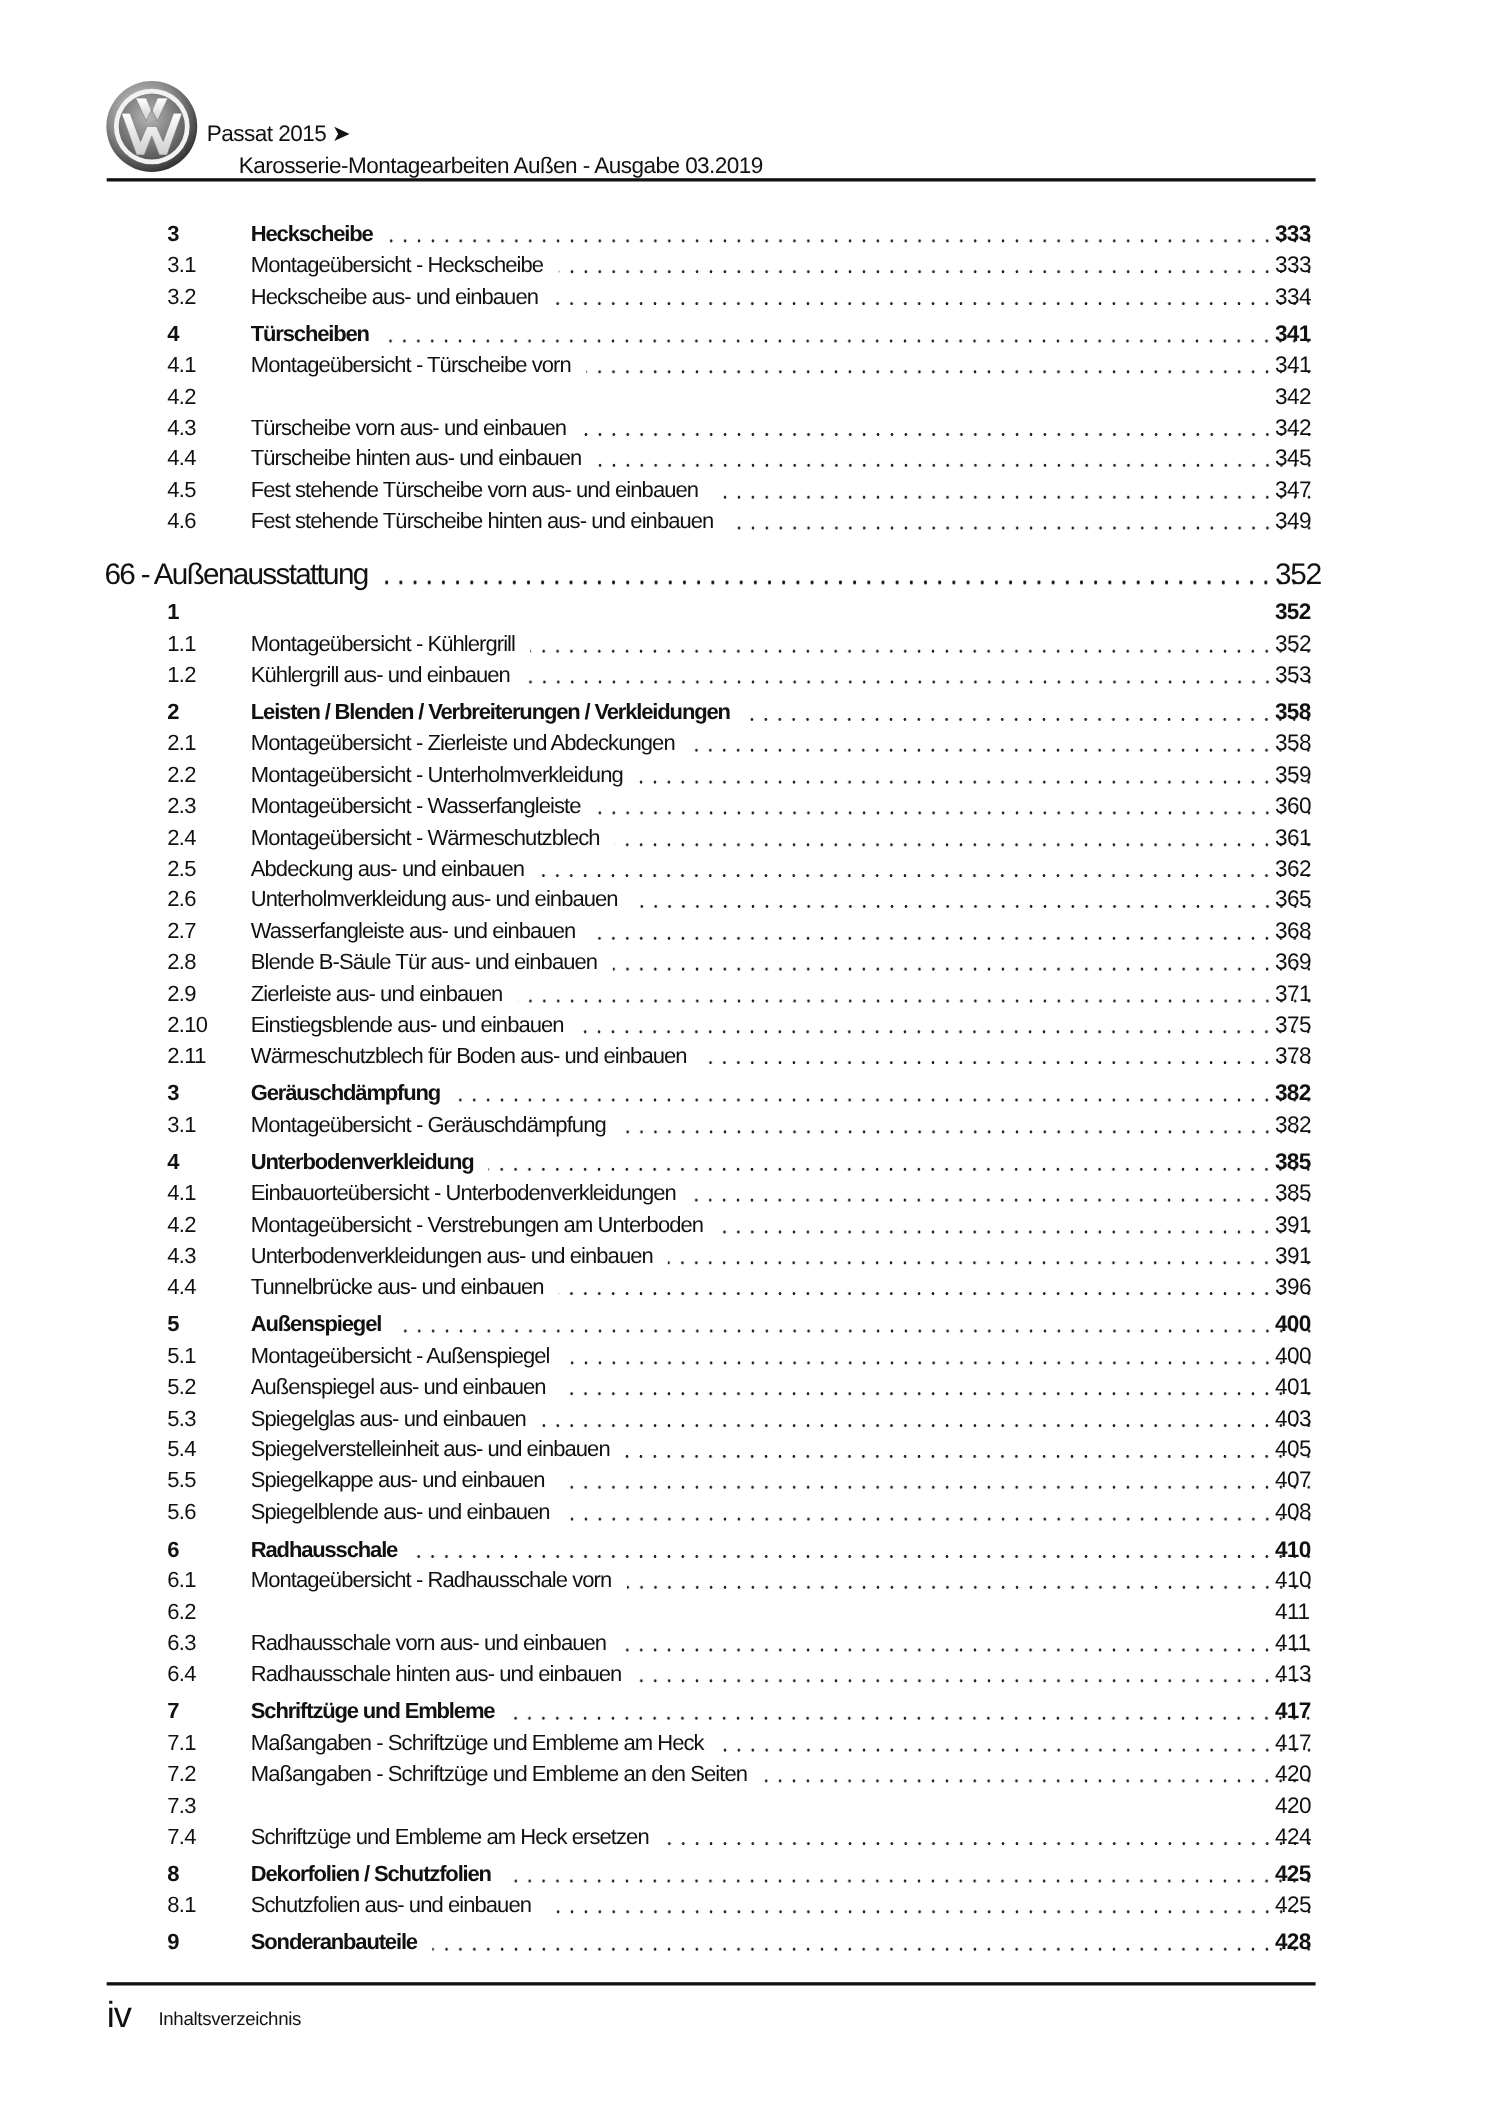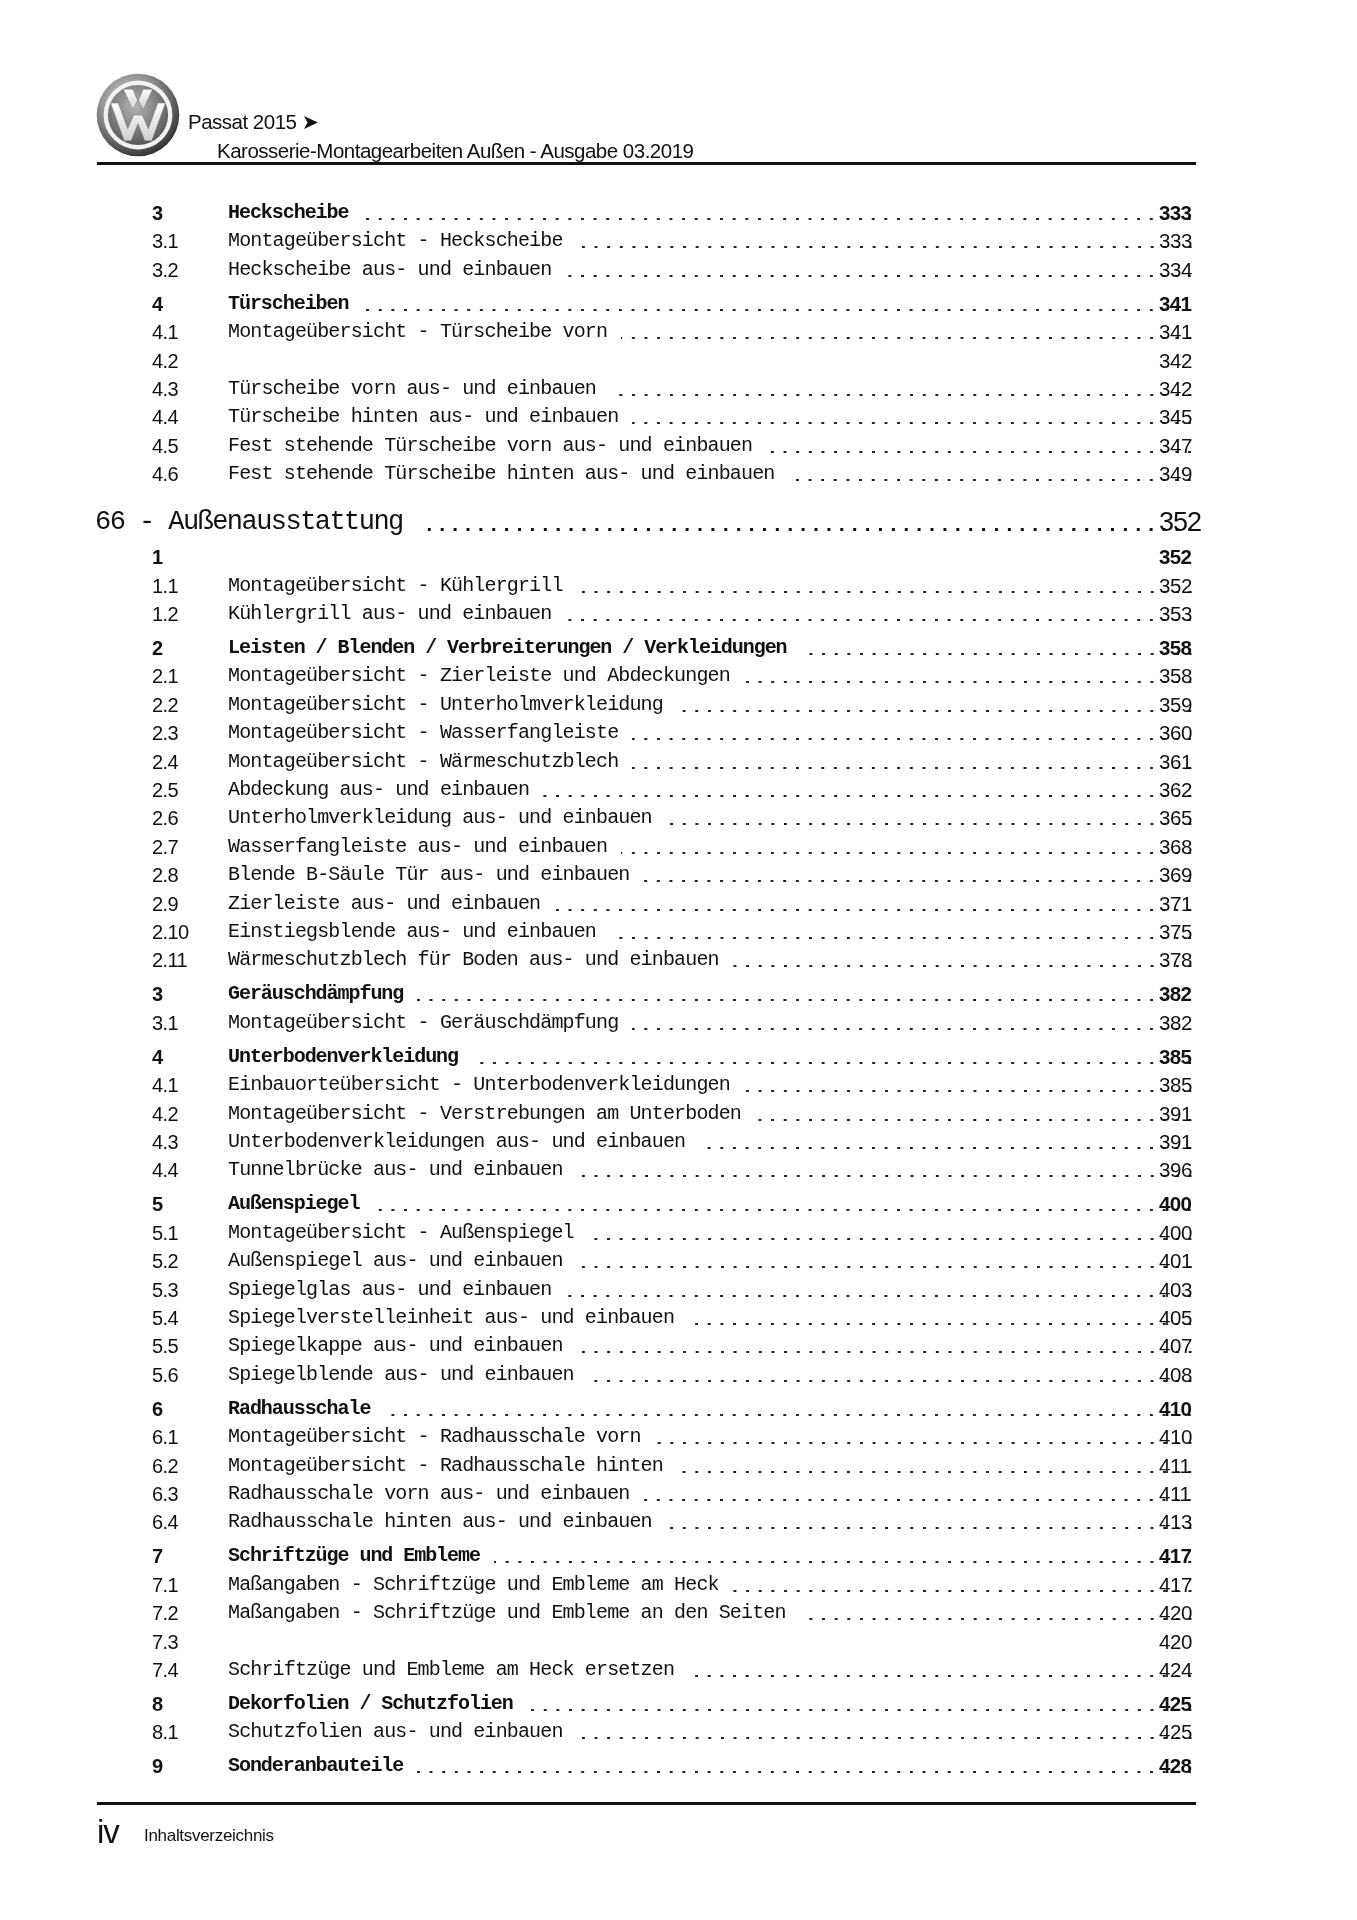--- a/index.html
+++ b/index.html
@@ -9,21 +9,21 @@
   .hdr-line1, .hdr-line2 { position: absolute; left: 188px; font-size: 20.5px; letter-spacing: -0.5px; line-height: 24px; white-space: nowrap; }
   .hdr-line1 { top: 110px; }
   .hdr-line2 { top: 139px; margin-left: 29px; }
   .rule { position: absolute; left: 97px; width: 1099px; height: 3px; background: #111; }
   .rule.top { top: 162px; }
   .rule.bottom { top: 1802px; }
   .toc { position: absolute; left: 0; top: 0; width: 1357px; }
   .row { position: absolute; left: 0; width: 1357px; height: 28px; }
   .row .num { position: absolute; left: 152px; top: 0; line-height: 28px; font-size: 20px; letter-spacing: -0.6px; white-space: nowrap; }
   .row .line { position: absolute; left: 228px; right: 161px; top: 0; height: 28px; display: flex; align-items: center; }
-  .row .title { font-size: 20px; letter-spacing: -0.85px; line-height: 28px; white-space: nowrap; flex: 0 0 auto; padding-right: 14px; font-family: Liberation Mono, monospace; }
+  .row .title { font-size: 20px; letter-spacing: -0.85px; line-height: 28px; white-space: nowrap; flex: 0 0 auto; padding-right: 14px; }
   .row .dots { flex: 1 1 auto; height: 28px;
       background-image: radial-gradient(circle, #222 1.1px, rgba(0,0,0,0) 1.5px);
       background-size: 12.65px 6px; background-repeat: repeat-x; background-position: right 17px; }
   .row .page { position: absolute; right: 146px; top: 0; line-height: 28px; font-size: 20.5px; letter-spacing: -0.4px; min-width: 52px; white-space: nowrap; }
   .row.section .title, .row.section .num, .row.section .page { font-weight: bold; letter-spacing: -1.05px; }
   .row.section .page { letter-spacing: -0.6px; }
   .row.chapter { height: 36px; }
   .row.chapter .line { left: 95px; height: 36px; }
   .row.chapter .title { font-size: 27px; letter-spacing: -1.55px; line-height: 36px; padding-right: 16px; }
   .row.chapter .dots { height: 36px; background-position: right 22px; background-size: 12.9px 7px;
@@ -384,24 +384,20 @@
     <div class="row item" style="top: 1423.2px;">
       <span class="num">6.1</span>
       <div class="line">
         <span class="title">Montageübersicht - Radhausschale vorn</span>
         <span class="dots"></span>
       </div>
       <span class="page">410</span>
     </div>
     <div class="row item" style="top: 1451.6px;">
       <span class="num">6.2</span>
-      <div class="line">
-        <span class="title">Montageübersicht - Radhausschale hinten</span>
-        <span class="dots"></span>
-      </div>
       <span class="page">411</span>
     </div>
     <div class="row item" style="top: 1480px;">
       <span class="num">6.3</span>
       <div class="line">
         <span class="title">Radhausschale vorn aus- und einbauen</span>
         <span class="dots"></span>
       </div>
       <span class="page">411</span>
     </div>

